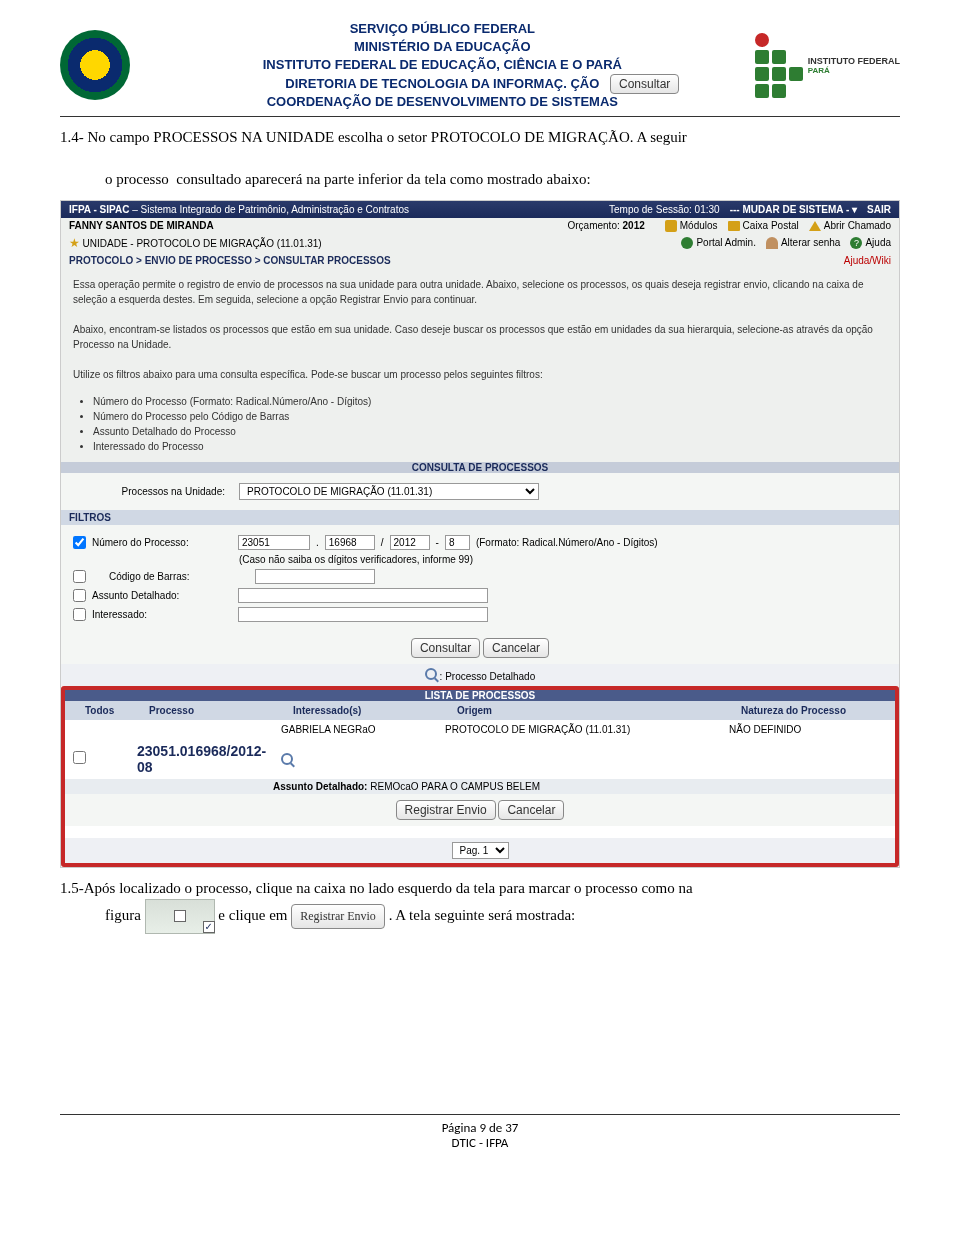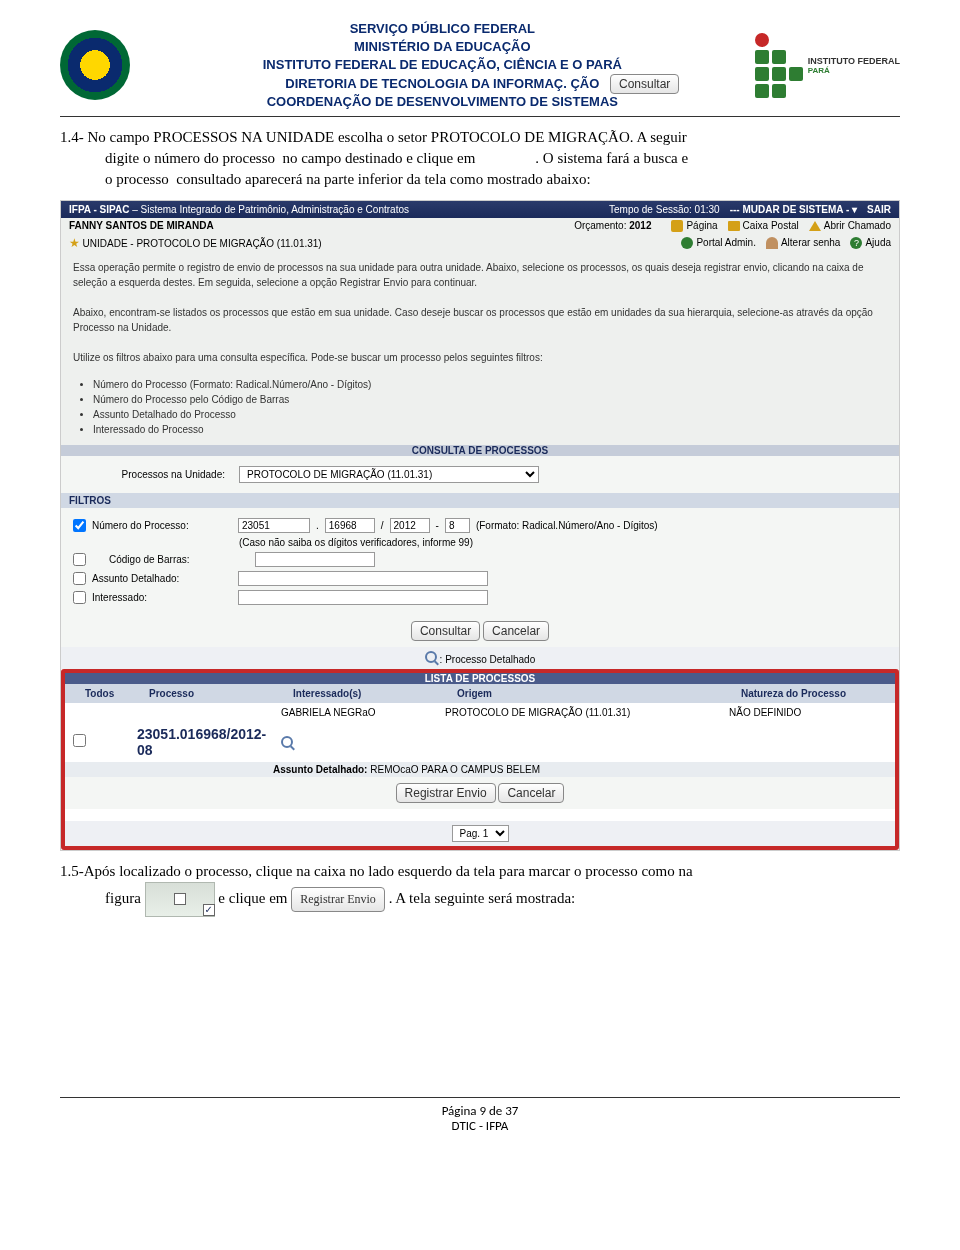--- a/index.html
+++ b/index.html
@@ -98,21 +98,21 @@
             </div>
           <div class="if-para">PARÁ</div>
         </div>
       </div>
     </div>
     <span class="cbtn cbtn-over">Consultar</span>
   </div>
 
   <p class="body-text">
     <span style="margin-left:0;">1.4- No campo PROCESSOS NA UNIDADE escolha o setor PROTOCOLO DE MIGRAÇÃO. A seguir</span><br>
-    <span class="indent">digite o número do processo&nbsp; no campo destinado e clique em&nbsp;&nbsp;&nbsp;&nbsp;&nbsp;&nbsp;&nbsp;&nbsp;&nbsp;&nbsp;&nbsp;&nbsp;&nbsp;&nbsp;&nbsp;&nbsp;. O sistema fará a busca e</span><br>
+    <br>
     <span class="indent">o processo&nbsp; consultado aparecerá na parte inferior da tela como mostrado abaixo:</span>
   </p>
 
   <div class="screenshot">
     <div class="topbar">
       <div>
         <b>IFPA - SIPAC</b>
         <span> – Sistema Integrado de Patrimônio, Administração e Contratos</span>
       </div>
       <div style="display:flex; gap:10px; align-items:center;">
@@ -128,21 +128,21 @@
       <div class="left">
         <b>FANNY SANTOS DE MIRANDA</b>
       </div>
       <div style="padding-right:20px;">
         <span>Orçamento:</span>
         <b>2012</b>
       </div>
       <div class="right">
         <div class="mini">
             <span class="module-icon"></span>
-            <span>Página</span>
+            <span>Módulos</span>
           </div>
         <div class="mini">
             <span class="mail-icon"></span>
             <span>Caixa Postal</span>
           </div>
         <div class="mini">
             <span class="arrow-icon"></span>
             <span>Abrir Chamado</span>
           </div>
       </div>
@@ -161,20 +161,24 @@
             <span class="user-icon"></span>
             <span>Alterar senha</span>
           </div>
         <div class="mini">
             <span class="help-icon">?</span>
             <span>Ajuda</span>
           </div>
       </div>
     </div>
 
+    <div class="breadcrumb">
+      <span>PROTOCOLO &gt; ENVIO DE PROCESSO &gt; CONSULTAR PROCESSOS</span>
+      <span class="wiki">Ajuda/Wiki</span>
+    </div>
 
     <div class="desc">
       <p>Essa operação permite o registro de envio de processos na sua unidade para outra unidade. Abaixo, selecione os processos, os quais deseja registrar envio, clicando na caixa de seleção a esquerda destes. Em seguida, selecione a opção Registrar Envio para continuar.</p><br>
       <p>Abaixo, encontram-se listados os processos que estão em sua unidade. Caso deseje buscar os processos que estão em unidades da sua hierarquia, selecione-as através da opção Processo na Unidade.</p><br>
       <p>Utilize os filtros abaixo para uma consulta específica. Pode-se buscar um processo pelos seguintes filtros:</p>
       <ul>
         <li>Número do Processo (Formato: Radical.Número/Ano - Dígitos)</li>
         <li>Número do Processo pelo Código de Barras</li>
         <li>Assunto Detalhado do Processo</li>
         <li>Interessado do Processo</li>

